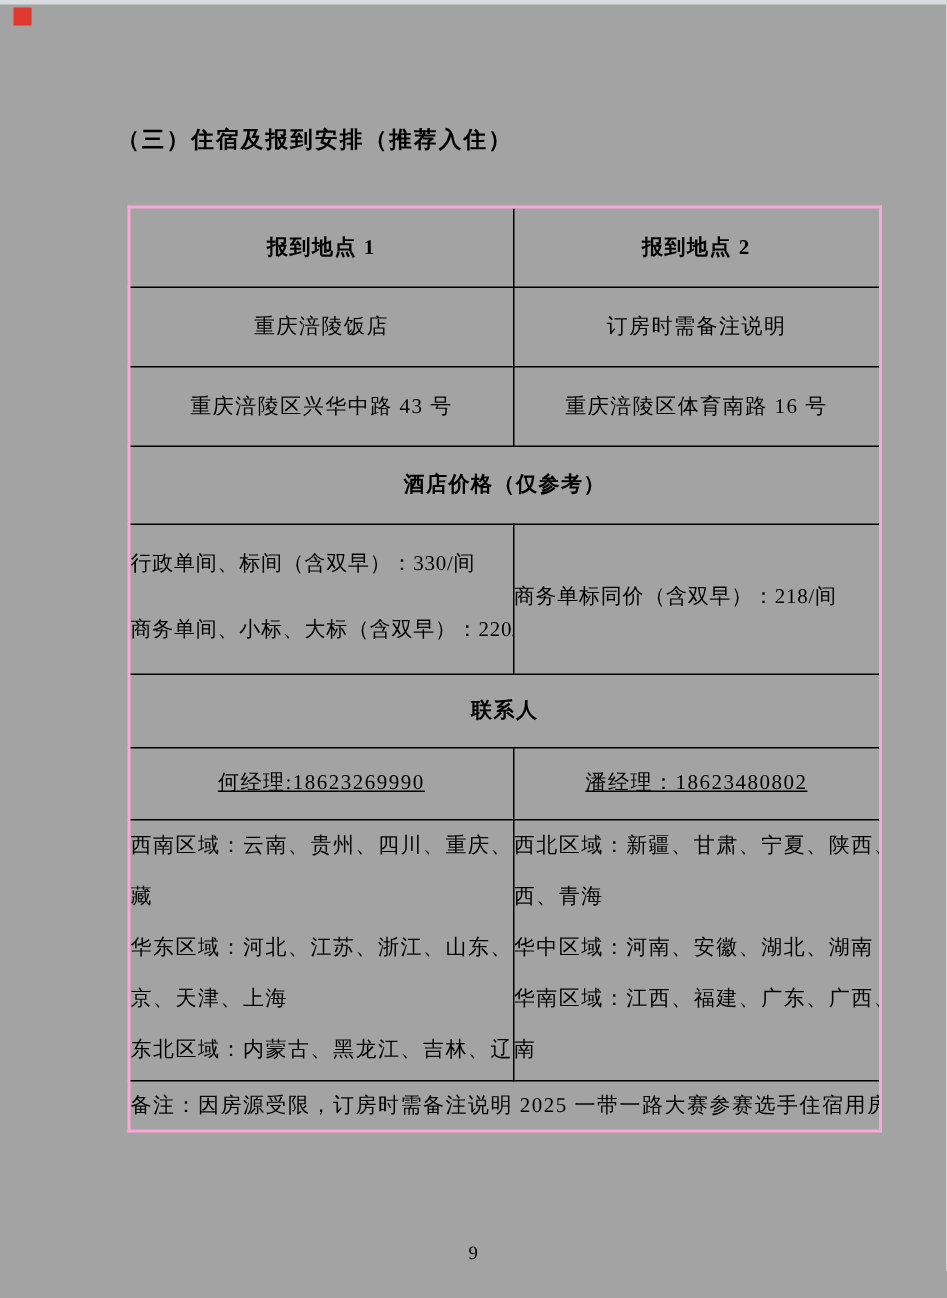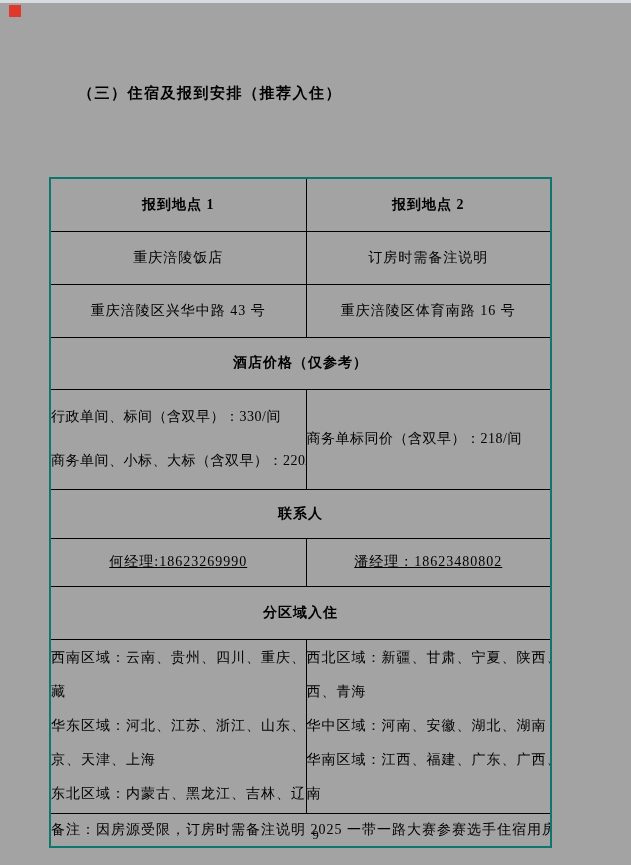--- a/index.html
+++ b/index.html
@@ -16,26 +16,25 @@
   }
   .red-square{
     position:absolute;left:9px;top:5px;width:12px;height:12px;
   }
   .heading{
     position:absolute;left:78px;top:84px;
     font-size:15px;font-weight:bold;letter-spacing:1.5px;
     white-space:nowrap;
   }
   table.doc-table{
-    position:absolute;left:49px;top:137px;
+    position:absolute;left:85px;top:137px;
     width:501px;
     border-collapse:collapse;
     table-layout:fixed;
-    border:2px solid #0f766e;
-    margin-top:40px;
+    border:2px solid #f9a8d4;
   }
   table.doc-table td{
     border:1px solid #000;
     font-size:14px;
     letter-spacing:1px;
     vertical-align:middle;
     padding:0;
     overflow:hidden;
   }
   .c{text-align:center;}
@@ -111,23 +110,20 @@
           <div>商务单标同价（含双早）：218/间</div>
         </td>
       </tr>
       <tr class="h49">
         <td class="c b" colspan="2">联系人</td>
       </tr>
       <tr class="h48">
         <td class="c">何经理:18623269990</td>
         <td class="c">潘经理：18623480802</td>
       </tr>
-      <tr class="h53">
-        <td class="c b" colspan="2">分区域入住</td>
-      </tr>
       <tr class="h174">
         <td class="region">
           <div>西南区域：云南、贵州、四川、重庆、西</div>
           <div>藏</div>
           <div>华东区域：河北、江苏、浙江、山东、北</div>
           <div>京、天津、上海</div>
           <div>东北区域：内蒙古、黑龙江、吉林、辽宁</div>
         </td>
         <td class="region">
           <div>西北区域：新疆、甘肃、宁夏、陕西、山</div>

